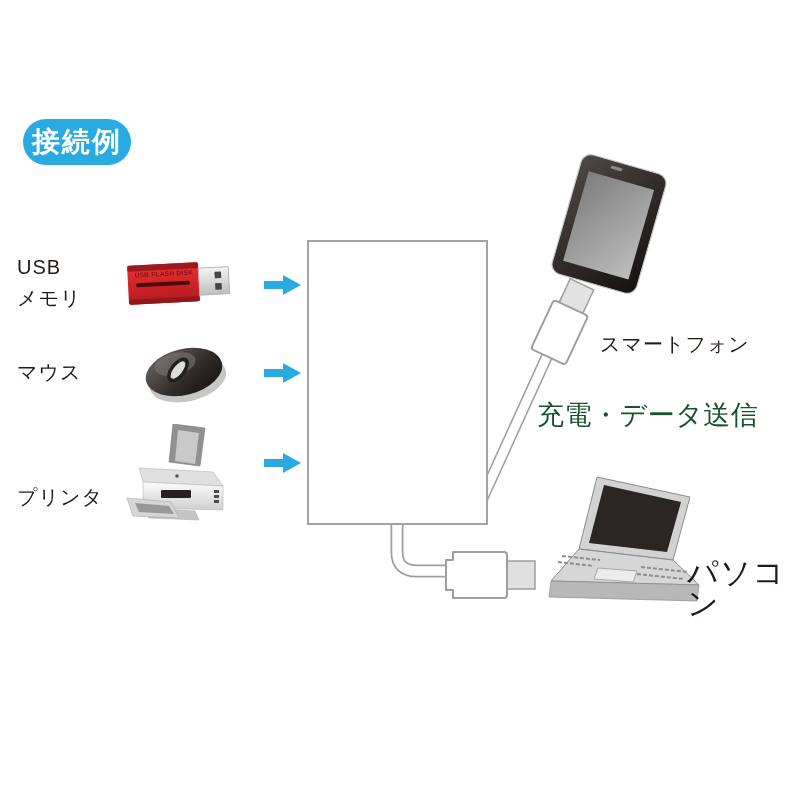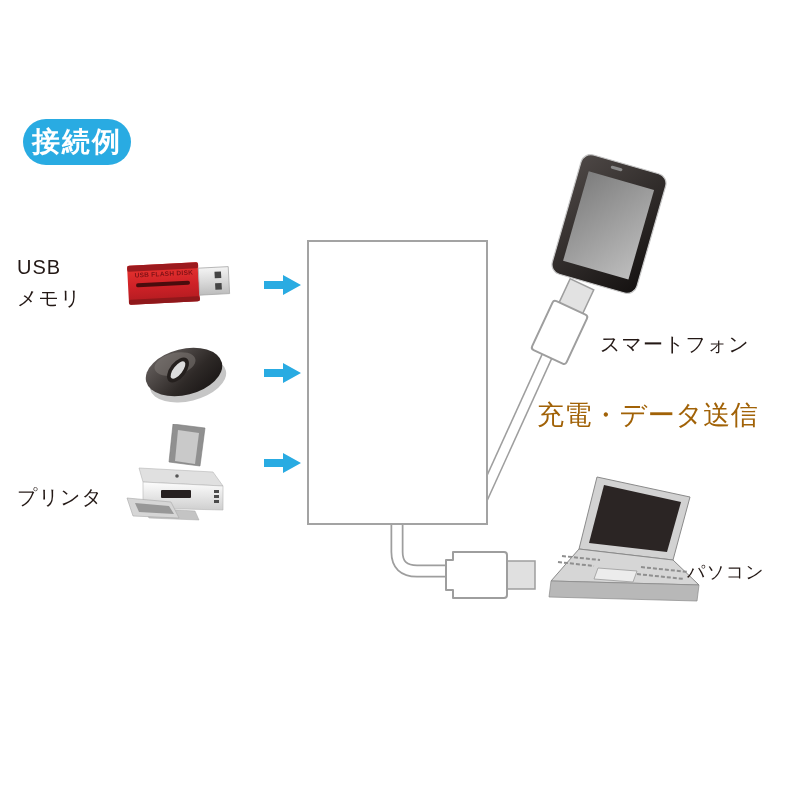--- a/index.html
+++ b/index.html
@@ -14,43 +14,44 @@
     font-size:28px;font-weight:bold;letter-spacing:2px;z-index:5;
   }
   .dev-label{
     position:absolute;font-size:20px;line-height:31px;letter-spacing:1px;
     color:#231815;white-space:pre-line;z-index:5;
   }
   .lbl-usb{left:17px;top:252px;}
   .lbl-mouse{left:17px;top:357px;}
   .lbl-printer{left:17px;top:442px;margin-top:40px;}
   .lbl-phone{left:600px;top:329px;font-size:20px;}
-  .lbl-pc{left:687px;top:557px;font-size:18px;}
+  .lbl-pc{left:687px;top:557px;font-size:31px;}
   .annotation-pink{
     position:absolute;left:537px;top:397px;font-size:27px;letter-spacing:0.5px;
-    color:#a16207;z-index:6;
+    color:#14532d;z-index:6;
   }
   .hub-box{
     position:absolute;left:307px;top:240px;width:177px;height:281px;
     background:#ffffff;border:2px solid #A3A3A3;z-index:3;
   }
   .dev-svg{position:absolute;z-index:1;}
   .arrow{position:absolute;left:264px;width:37px;height:20px;z-index:4;}
   .cable-svg{position:absolute;z-index:2;}
   svg{display:block;}
 </style>
 </head>
 <body>
 
 <div class="stage">
 
   <div class="badge">接続例</div>
 
   <div class="dev-label lbl-usb">USB
 メモリ</div>
+  <div class="dev-label lbl-mouse">マウス</div>
   <div class="dev-label lbl-printer">プリンタ</div>
 
   <svg class="dev-svg" style="left:127px;top:257px;" width="112" height="52" viewBox="0 0 112 52">
     <defs>
       <linearGradient id="redG" x1="0" y1="0" x2="0" y2="1">
         <stop offset="0" stop-color="#E8342F"></stop>
           <stop offset="0.55" stop-color="#CE2127"></stop>
           <stop offset="1" stop-color="#B01B20"></stop>
       </linearGradient>
       <linearGradient id="silverG" x1="0" y1="0" x2="0" y2="1">

